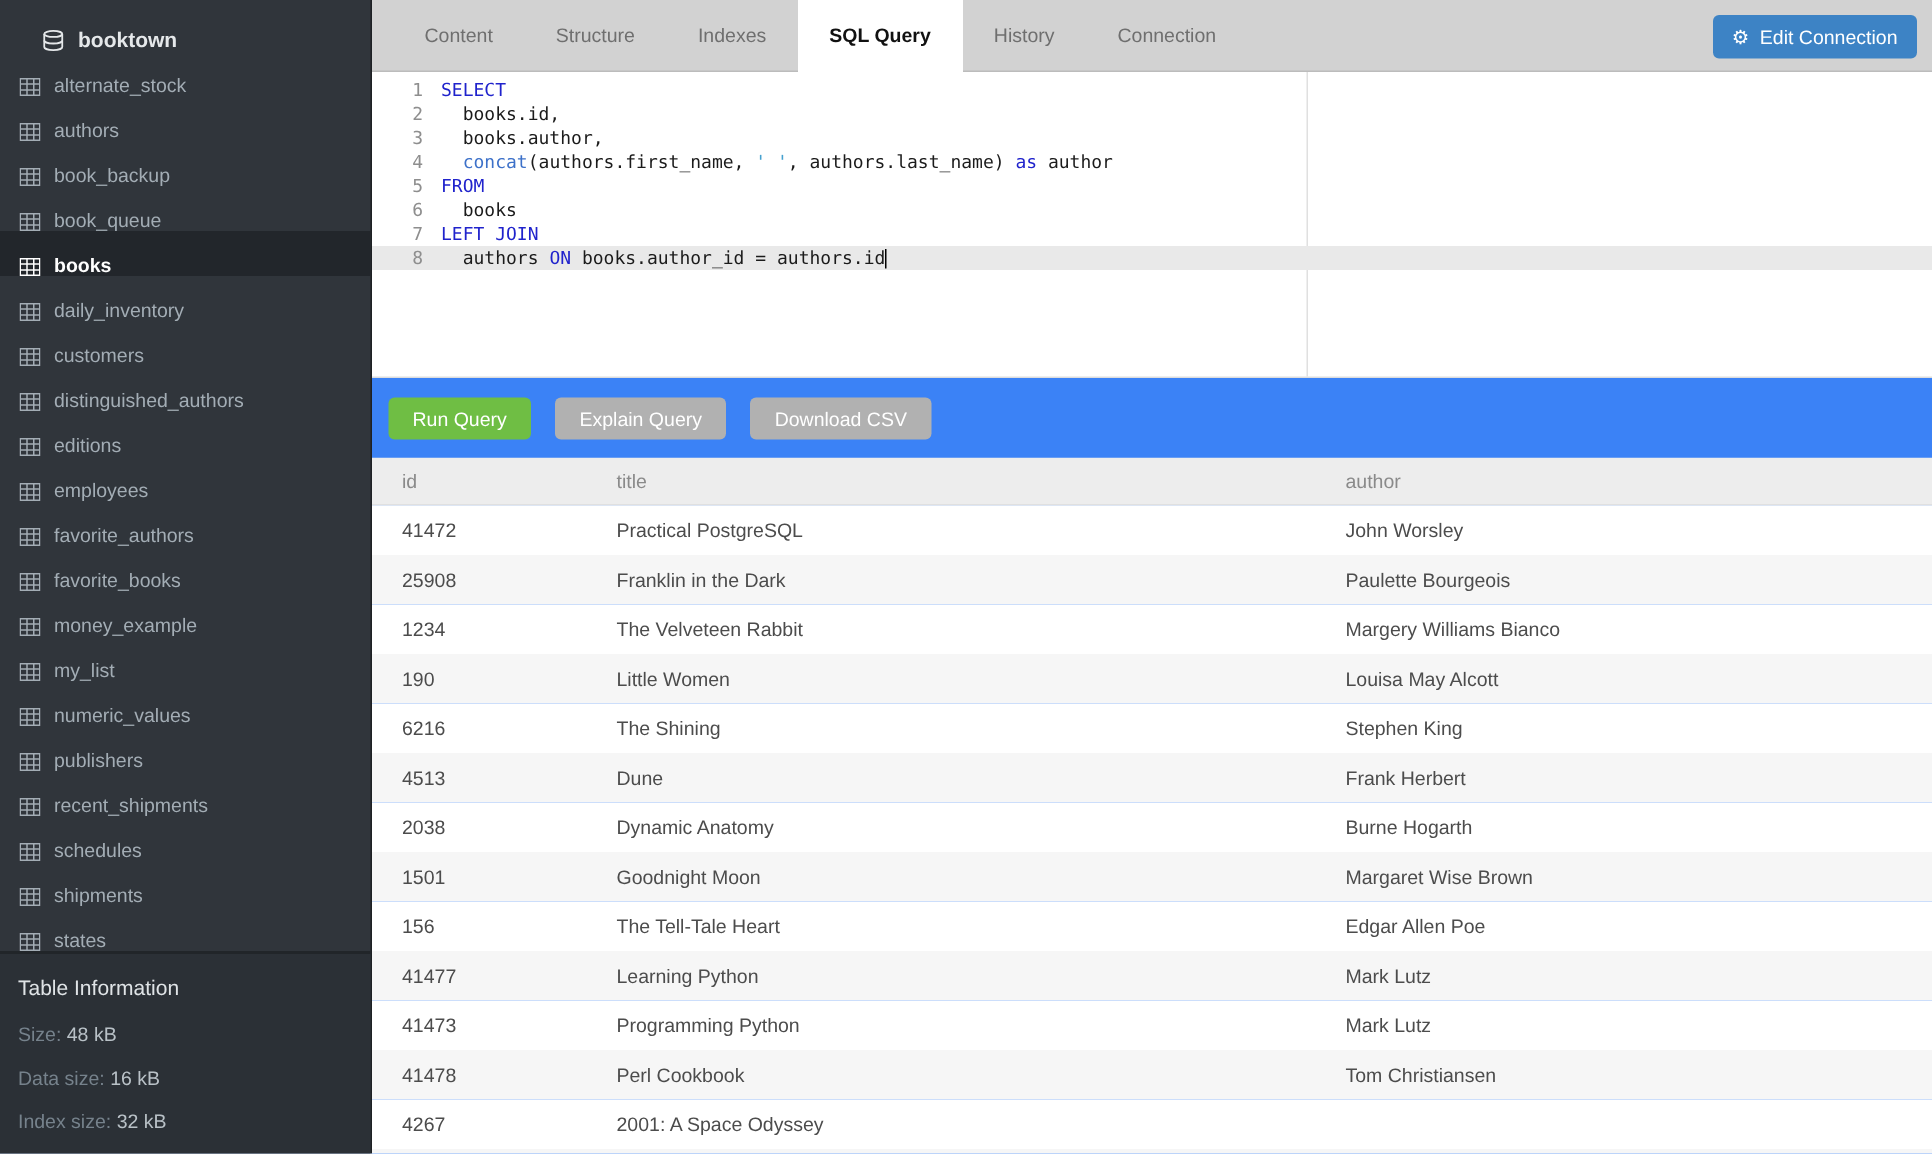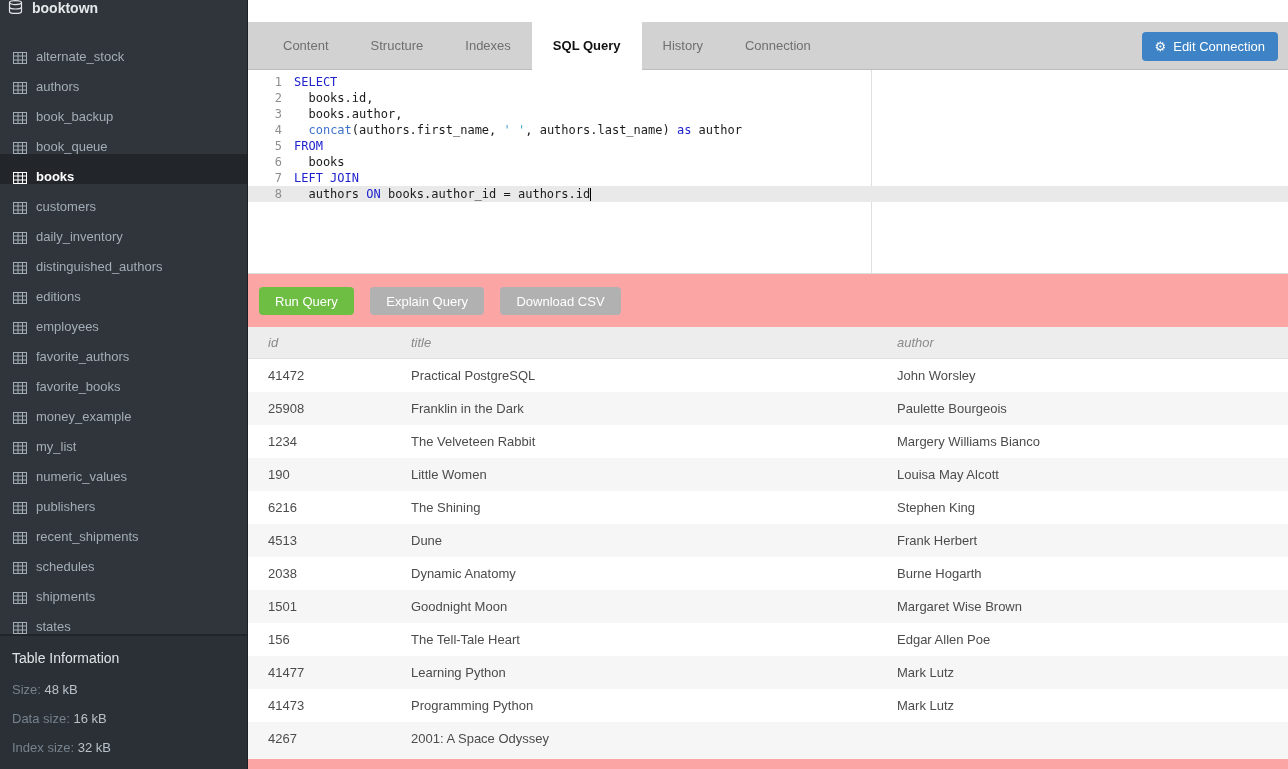--- a/index.html
+++ b/index.html
@@ -3,37 +3,37 @@
 <meta charset="utf-8">
 <style>
   * { margin:0; padding:0; box-sizing:border-box; }
   html,body { width:1288px; height:769px; overflow:hidden; background:#fff;
               font-family:"Liberation Sans", sans-serif; }
   .app { display:flex; width:1288px; height:769px; }
 
   
   .sidebar { flex:0 0 248px; background:#30353b; color:#a3adb5; display:flex;
              flex-direction:column; border-right:1px solid #1e2124; }
-  .db-header { height:34px; display:flex; align-items:flex-start; padding-left:8px;
+  .db-header { height:34px; display:flex; align-items:flex-end; padding-left:28px;
                color:#e5e8ea; font-size:14px; font-weight:bold; flex:0 0 auto; }
   .db-header svg { margin-right:9px; }
   .tables { flex:0 0 auto; }
   .t-item { height:30px; display:flex; align-items:flex-end; padding-left:13px;
             font-size:13px; cursor:default; }
   .t-item svg { margin-right:9px; flex:0 0 auto; }
   .t-item.selected { background:#22262b; color:#ffffff; font-weight:bold; }
   .table-info { margin-top:auto; background:#2b3036; border-top:2px solid #212529;
                 padding:14px 12px 10px 12px; flex:1 1 auto; }
   .ti-title { color:#dfe3e6; font-size:14px; margin-bottom:16px; }
   .ti-row { font-size:13px; margin-bottom:14px; }
   .ti-label { color:#76828c; }
   .ti-value { color:#b9c1c7; }
 
   
-  .main { flex:1 1 auto; background:#fca5a5; display:flex; flex-direction:column; position:relative;margin-top:22px; }
+  .main { flex:1 1 auto; background:#3b82f6; display:flex; flex-direction:column; position:relative; }
 
   .tabbar { height:48px; background:#d2d2d2; display:flex; align-items:stretch;
             box-shadow: inset 0 -1px 0 #bcbcbc; padding-left:14px; flex:0 0 auto; }
   .tab { line-height:48px; padding:0 21px; font-size:13px; color:#6f6f6f; cursor:default; }
   .tab.active { background:#ffffff; color:#111; font-weight:bold;text-align:center; }
   .edit-conn { margin-left:auto; align-self:center; margin-right:10px; height:29px;
                background:#3d83c5; color:#fff; border:none; border-radius:4px;
                font-size:13px; padding:0 13px; display:flex; align-items:center; cursor:pointer;
                font-family:"Liberation Sans", sans-serif; }
   .edit-conn .gear { margin-right:7px; font-size:13px; }
@@ -59,21 +59,21 @@
                     padding:0 16px; margin-right:12px; cursor:pointer;
                     font-family:"Liberation Sans", sans-serif; }
   .btn-run { background:#6fbe44; }
   .btn-gray { background:#b1b1b1; }
 
   
   .results { flex:1 1 auto; overflow:hidden; }
   .rgrid { display:grid; grid-template-columns:143px 486px 1fr; align-items:center; }
   .thead { height:32px; background:#ededed; color:#8a8a8a; font-size:13px;
            border-bottom:1px solid #e0e0e0; }
-  .thead span { padding-left:20px;font-style:italic; }
+  .thead span { padding-left:20px; }
   .rrow { height:33px; font-size:13px; color:#4c4c4c; background:#fff; }
   .rrow:nth-child(even) { background:#f6f6f6; }
   .rrow span { padding-left:20px; white-space:nowrap; overflow:hidden; }
   .row-sliver { height:4px; background:#f6f6f6; }
 </style>
 </head>
 <body>
 
 <div class="app">
 
@@ -138,31 +138,31 @@
 <span>books</span>
         </div>
         <div class="t-item">
   <svg width="14" height="12" viewBox="0 0 14 12" fill="none" stroke="currentColor" stroke-width="1">
     <rect x="0.5" y="0.5" width="13" height="11"></rect>
     <line x1="0.5" y1="4" x2="13.5" y2="4"></line>
     <line x1="0.5" y1="8" x2="13.5" y2="8"></line>
     <line x1="5" y1="0.5" x2="5" y2="11.5"></line>
     <line x1="9.5" y1="0.5" x2="9.5" y2="11.5"></line>
   </svg>
+<span>daily_inventory</span>
+        </div>
+        <div class="t-item">
+  <svg width="14" height="12" viewBox="0 0 14 12" fill="none" stroke="currentColor" stroke-width="1">
+    <rect x="0.5" y="0.5" width="13" height="11"></rect>
+    <line x1="0.5" y1="4" x2="13.5" y2="4"></line>
+    <line x1="0.5" y1="8" x2="13.5" y2="8"></line>
+    <line x1="5" y1="0.5" x2="5" y2="11.5"></line>
+    <line x1="9.5" y1="0.5" x2="9.5" y2="11.5"></line>
+  </svg>
 <span>customers</span>
-        </div>
-        <div class="t-item">
-  <svg width="14" height="12" viewBox="0 0 14 12" fill="none" stroke="currentColor" stroke-width="1">
-    <rect x="0.5" y="0.5" width="13" height="11"></rect>
-    <line x1="0.5" y1="4" x2="13.5" y2="4"></line>
-    <line x1="0.5" y1="8" x2="13.5" y2="8"></line>
-    <line x1="5" y1="0.5" x2="5" y2="11.5"></line>
-    <line x1="9.5" y1="0.5" x2="9.5" y2="11.5"></line>
-  </svg>
-<span>daily_inventory</span>
         </div>
         <div class="t-item">
   <svg width="14" height="12" viewBox="0 0 14 12" fill="none" stroke="currentColor" stroke-width="1">
     <rect x="0.5" y="0.5" width="13" height="11"></rect>
     <line x1="0.5" y1="4" x2="13.5" y2="4"></line>
     <line x1="0.5" y1="8" x2="13.5" y2="8"></line>
     <line x1="5" y1="0.5" x2="5" y2="11.5"></line>
     <line x1="9.5" y1="0.5" x2="9.5" y2="11.5"></line>
   </svg>
 <span>distinguished_authors</span>
@@ -415,20 +415,25 @@
             <span>41477</span>
             <span>Learning Python</span>
             <span>Mark Lutz</span>
           </div>
           <div class="rrow rgrid">
             <span>41473</span>
             <span>Programming Python</span>
             <span>Mark Lutz</span>
           </div>
           <div class="rrow rgrid">
+            <span>41478</span>
+            <span>Perl Cookbook</span>
+            <span>Tom Christiansen</span>
+          </div>
+          <div class="rrow rgrid">
             <span>4267</span>
             <span>2001: A Space Odyssey</span>
           </div>
         </div>
       <div class="row-sliver"></div>
     </div>
 
   </main>
 </div>
 

